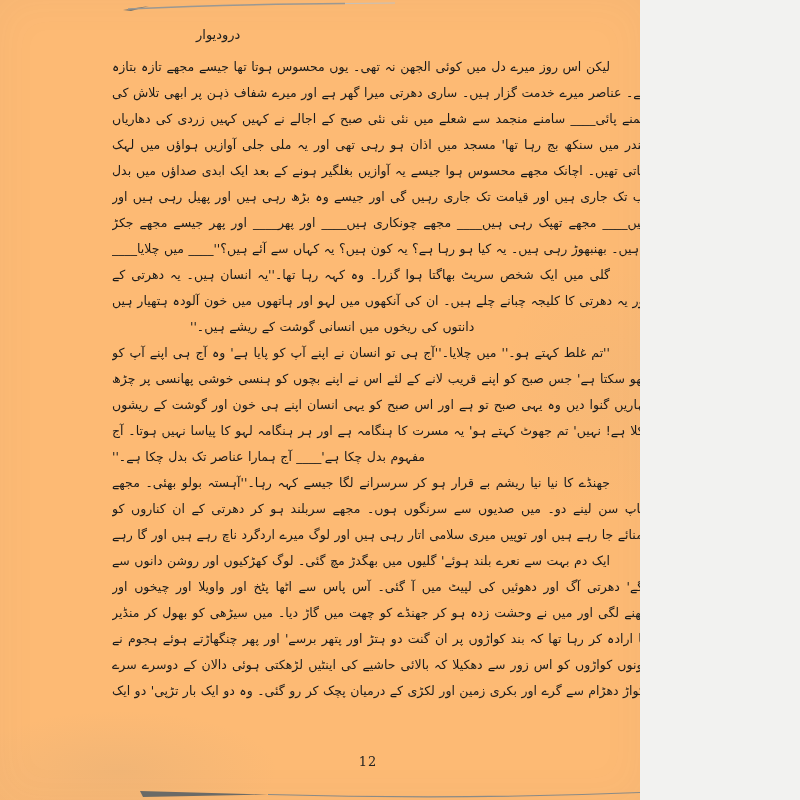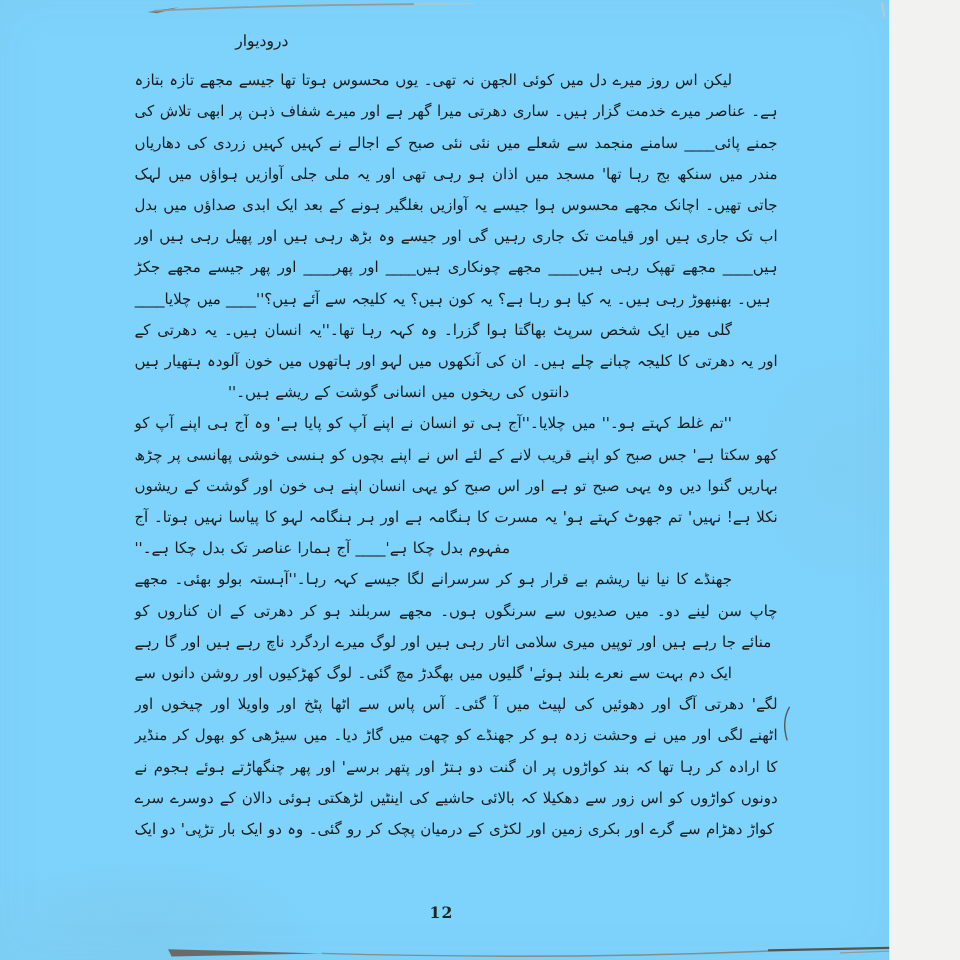--- a/index.html
+++ b/index.html
@@ -1,19 +1,19 @@
 <!DOCTYPE html>
 <html lang="ur"><head>
 <meta charset="utf-8">
 <style>
   html,body{margin:0;padding:0;}
   body{width:800px;height:800px;background:#f2f2f0;font-family:"DejaVu Sans",sans-serif;}
   .page{
-    position:relative;width:741px;height:800px;overflow:hidden;
-    background:#7dd3fc;
+    position:relative;width:640px;height:800px;overflow:hidden;
+    background:#fdba74;
     box-shadow:inset 0 0 40px rgba(120,120,115,0.06);
   }
   
   .mottle{position:absolute;pointer-events:none;}
   .mottle.bl{left:-40px;bottom:-30px;width:320px;height:120px;
     background:radial-gradient(ellipse at center, rgba(140,140,135,0.10), rgba(140,140,135,0) 70%);}
   .mottle.r{right:-60px;top:260px;width:200px;height:260px;
     background:radial-gradient(ellipse at center, rgba(150,150,145,0.06), rgba(150,150,145,0) 70%);}
 
   .running-header{
@@ -29,21 +29,21 @@
     overflow:hidden;
     text-align:justify;text-align-last:justify;
     word-spacing:0.5px;
   }
   .line.first{padding-right:38px;}
   .line.last{text-align:left;text-align-last:left;}
   .line.last-mid{text-align:center;text-align-last:left;padding-left:78px;}
   .pagenum{
     position:absolute;top:754px;left:104px;width:528px;
     text-align:center;font-family:"DejaVu Serif",serif;
-    font-size:13px;color:#242422;letter-spacing:1px;font-weight:bold;
+    font-size:13px;color:#242422;letter-spacing:1px;
   }
   .artifact{position:absolute;pointer-events:none;}
 </style>
 </head>
 <body>
 
 <div class="page">
 
   <div class="mottle bl"></div>
   <div class="mottle r"></div>
@@ -58,21 +58,21 @@
   <div class="running-header">درودیوار</div>
 
   <div class="textblock" dir="rtl">
     <div class="line first">لیکن اس روز میرے دل میں کوئی الجھن نہ تھی۔ یوں محسوس ہوتا تھا جیسے مجھے تازہ بتازہ آسمان پر سے اتارا گیا</div>
     <div class="line">ہے۔ عناصر میرے خدمت گزار ہیں۔ ساری دھرتی میرا گھر ہے اور میرے شفاف ذہن پر ابھی تلاش کی کائی نہیں</div>
     <div class="line">جمنے پائی____ سامنے منجمد سے شعلے میں نئی نئی صبح کے اجالے نے کہیں کہیں زردی کی دھاریاں دوڑا دی تھیں۔</div>
     <div class="line">مندر میں سنکھ بج رہا تھا' مسجد میں اذان ہو رہی تھی اور یہ ملی جلی آوازیں ہواؤں میں لہک لہک کر آپس میں لپٹ لپٹ</div>
     <div class="line">جاتی تھیں۔ اچانک مجھے محسوس ہوا جیسے یہ آوازیں بغلگیر ہونے کے بعد ایک ابدی صداؤں میں بدل گئی ہیں۔ جیسے وہ</div>
     <div class="line">اب تک جاری ہیں اور قیامت تک جاری رہیں گی اور جیسے وہ بڑھ رہی ہیں اور پھیل رہی ہیں اور میرے قریب آ رہی</div>
     <div class="line">ہیں____ مجھے تھپک رہی ہیں____ مجھے چونکاری ہیں____ اور پھر____ اور پھر جیسے مجھے جکڑ رہی ہیں۔ نوچ رہی</div>
-    <div class="line last">ہیں۔ بھنبھوڑ رہی ہیں۔ یہ کیا ہو رہا ہے؟ یہ کون ہیں؟ یہ کلیجہ سے آئے ہیں؟''____ میں چلایا____</div>
+    <div class="line last">ہیں۔ بھنبھوڑ رہی ہیں۔ یہ کیا ہو رہا ہے؟ یہ کون ہیں؟ یہ کہاں سے آئے ہیں؟''____ میں چلایا____</div>
     <div class="line first">گلی میں ایک شخص سرپٹ بھاگتا ہوا گزرا۔ وہ کہہ رہا تھا۔''یہ انسان ہیں۔ یہ دھرتی کے کلیجے سے نکلے ہیں</div>
     <div class="line">اور یہ دھرتی کا کلیجہ چبانے چلے ہیں۔ ان کی آنکھوں میں لہو اور ہاتھوں میں خون آلودہ ہتھیار ہیں اور ان کے</div>
     <div class="line last-mid">دانتوں کی ریخوں میں انسانی گوشت کے ریشے ہیں۔''</div>
     <div class="line first">''تم غلط کہتے ہو۔'' میں چلایا۔''آج ہی تو انسان نے اپنے آپ کو پایا ہے' وہ آج ہی اپنے آپ کو کیسے</div>
     <div class="line">کھو سکتا ہے' جس صبح کو اپنے قریب لانے کے لئے اس نے اپنے بچوں کو ہنسی خوشی پھانسی پر چڑھ جانے کی</div>
     <div class="line">بہاریں گنوا دیں وہ یہی صبح تو ہے اور اس صبح کو یہی انسان اپنے ہی خون اور گوشت کے ریشوں سے ملوث کرنے</div>
     <div class="line">نکلا ہے! نہیں' تم جھوٹ کہتے ہو' یہ مسرت کا ہنگامہ ہے اور ہر ہنگامہ لہو کا پیاسا نہیں ہوتا۔ آج ہنگامے کا مفہوم</div>
     <div class="line last">مفہوم بدل چکا ہے'____ آج ہمارا عناصر تک بدل چکا ہے۔''</div>
     <div class="line first">جھنڈے کا نیا نیا ریشم بے قرار ہو کر سرسرانے لگا جیسے کہہ رہا۔''آہستہ بولو بھئی۔ مجھے آزادی کے قدموں کی</div>
     <div class="line">چاپ سن لینے دو۔ میں صدیوں سے سرنگوں ہوں۔ مجھے سربلند ہو کر دھرتی کے ان کناروں کو دیکھنے دو جہاں آج جشن</div>

